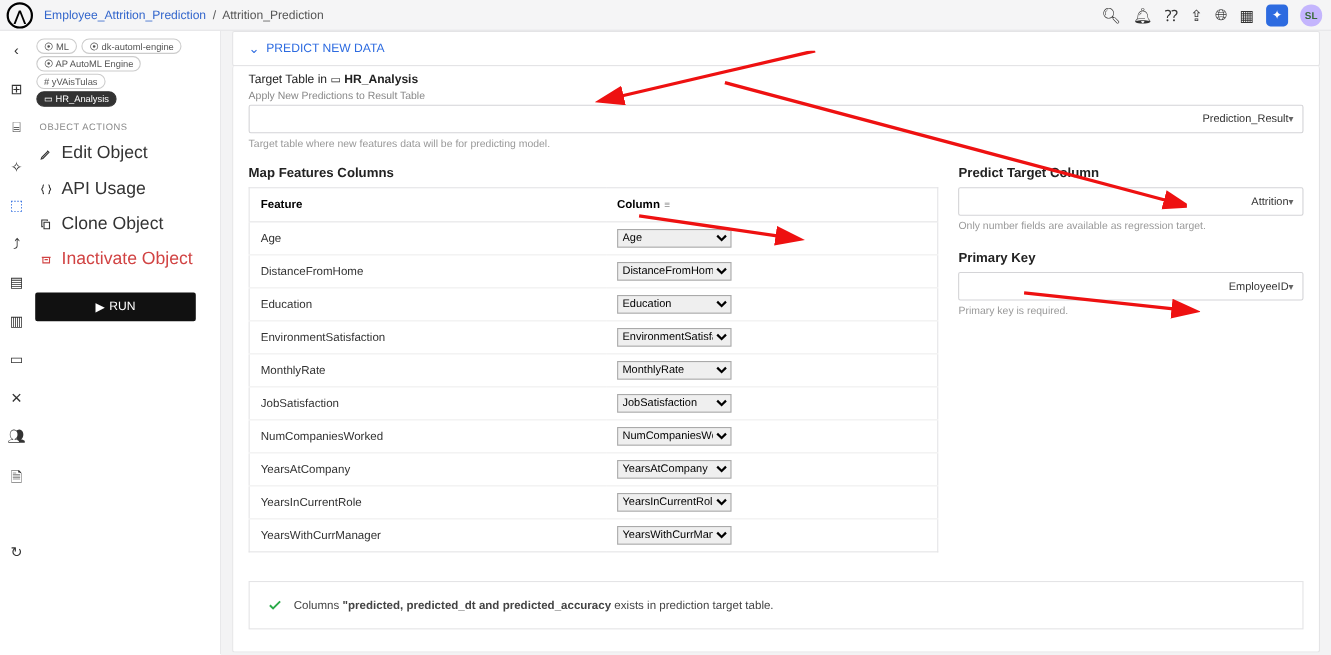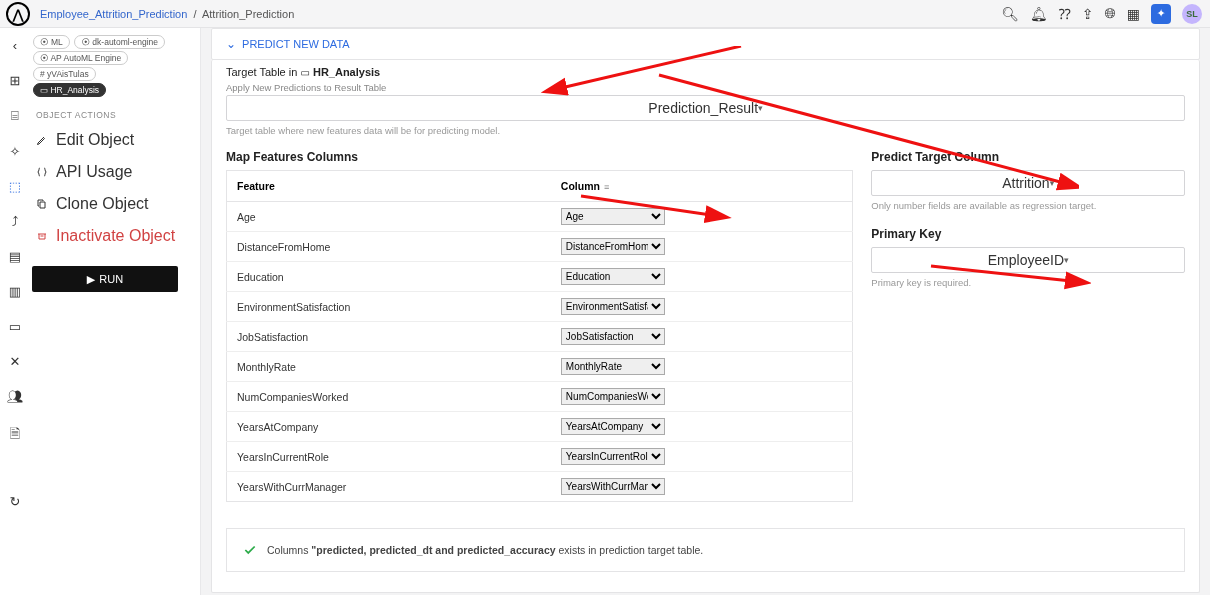--- a/index.html
+++ b/index.html
@@ -35,21 +35,21 @@
   .card { background: #fff; border: 1px solid #e4e4e6; border-radius: 2px; }
   .section-head { color: #2d6be0; font-size: 11px; padding: 8px 14px; display:flex; align-items:center; gap:6px; }
   .section-head::before { content:"⌄"; font-size:12px; }
   .content { padding: 6px 14px 14px 14px; }
 
   .label { font-size: 11px; color: #222; margin-bottom: 4px; }
   .label .icon { font-size:10px; }
   .sublabel { font-size: 9.5px; color: #888; margin: 4px 0 2px 0;}
   .helptext { font-size: 9.5px; color: #999; margin-top: 4px;}
 
-  .input-wide { width: 100%; height: 26px; border: 1px solid #d4d4d7; border-radius: 2px; font-size: 14px; padding: 0 8px; background:#fff; display:flex; align-items:center; justify-content:center; color:#333; }
+  .input-wide { width: 100%; height: 26px; border: 1px solid #d4d4d7; border-radius: 2px; font-size: 10px; padding: 0 8px; background:#fff; display:flex; align-items:center; justify-content:flex-end; color:#333; }
   .input-wide::after { content:"▾"; font-size:9px; color:#666; }
 
   .two-col { display: flex; gap: 18px; margin-top: 14px; }
   .colA { flex: 2; }
   .colB { flex: 1; }
 
   .map-label { font-size: 12px; font-weight: 700; color:#222; margin-bottom: 6px;}
   table.features { width: 100%; border: 1px solid #e4e4e6; border-collapse: collapse; font-size: 10.5px; }
   table.features th { text-align: left; padding: 9px 10px; border-bottom: 1px solid #e4e4e6; font-weight: 700; font-size:10.5px;}
   table.features td { padding: 6px 10px; border-bottom: 1px solid #eee; color:#333;}
@@ -190,26 +190,26 @@
                   </tr>
                   <tr>
                     <td>Education</td>
                     <td><select class="sel"><option>Education</option></select></td>
                   </tr>
                   <tr>
                     <td>EnvironmentSatisfaction</td>
                     <td><select class="sel"><option>EnvironmentSatisfaction</option></select></td>
                   </tr>
                   <tr>
+                    <td>MonthlyRate</td>
+                    <td><select class="sel"><option>MonthlyRate</option></select></td>
+                  </tr>
+                  <tr>
                     <td>JobSatisfaction</td>
                     <td><select class="sel"><option>JobSatisfaction</option></select></td>
-                  </tr>
-                  <tr>
-                    <td>MonthlyRate</td>
-                    <td><select class="sel"><option>MonthlyRate</option></select></td>
                   </tr>
                   <tr>
                     <td>NumCompaniesWorked</td>
                     <td><select class="sel"><option>NumCompaniesWorked</option></select></td>
                   </tr>
                   <tr>
                     <td>YearsAtCompany</td>
                     <td><select class="sel"><option>YearsAtCompany</option></select></td>
                   </tr>
                   <tr>

